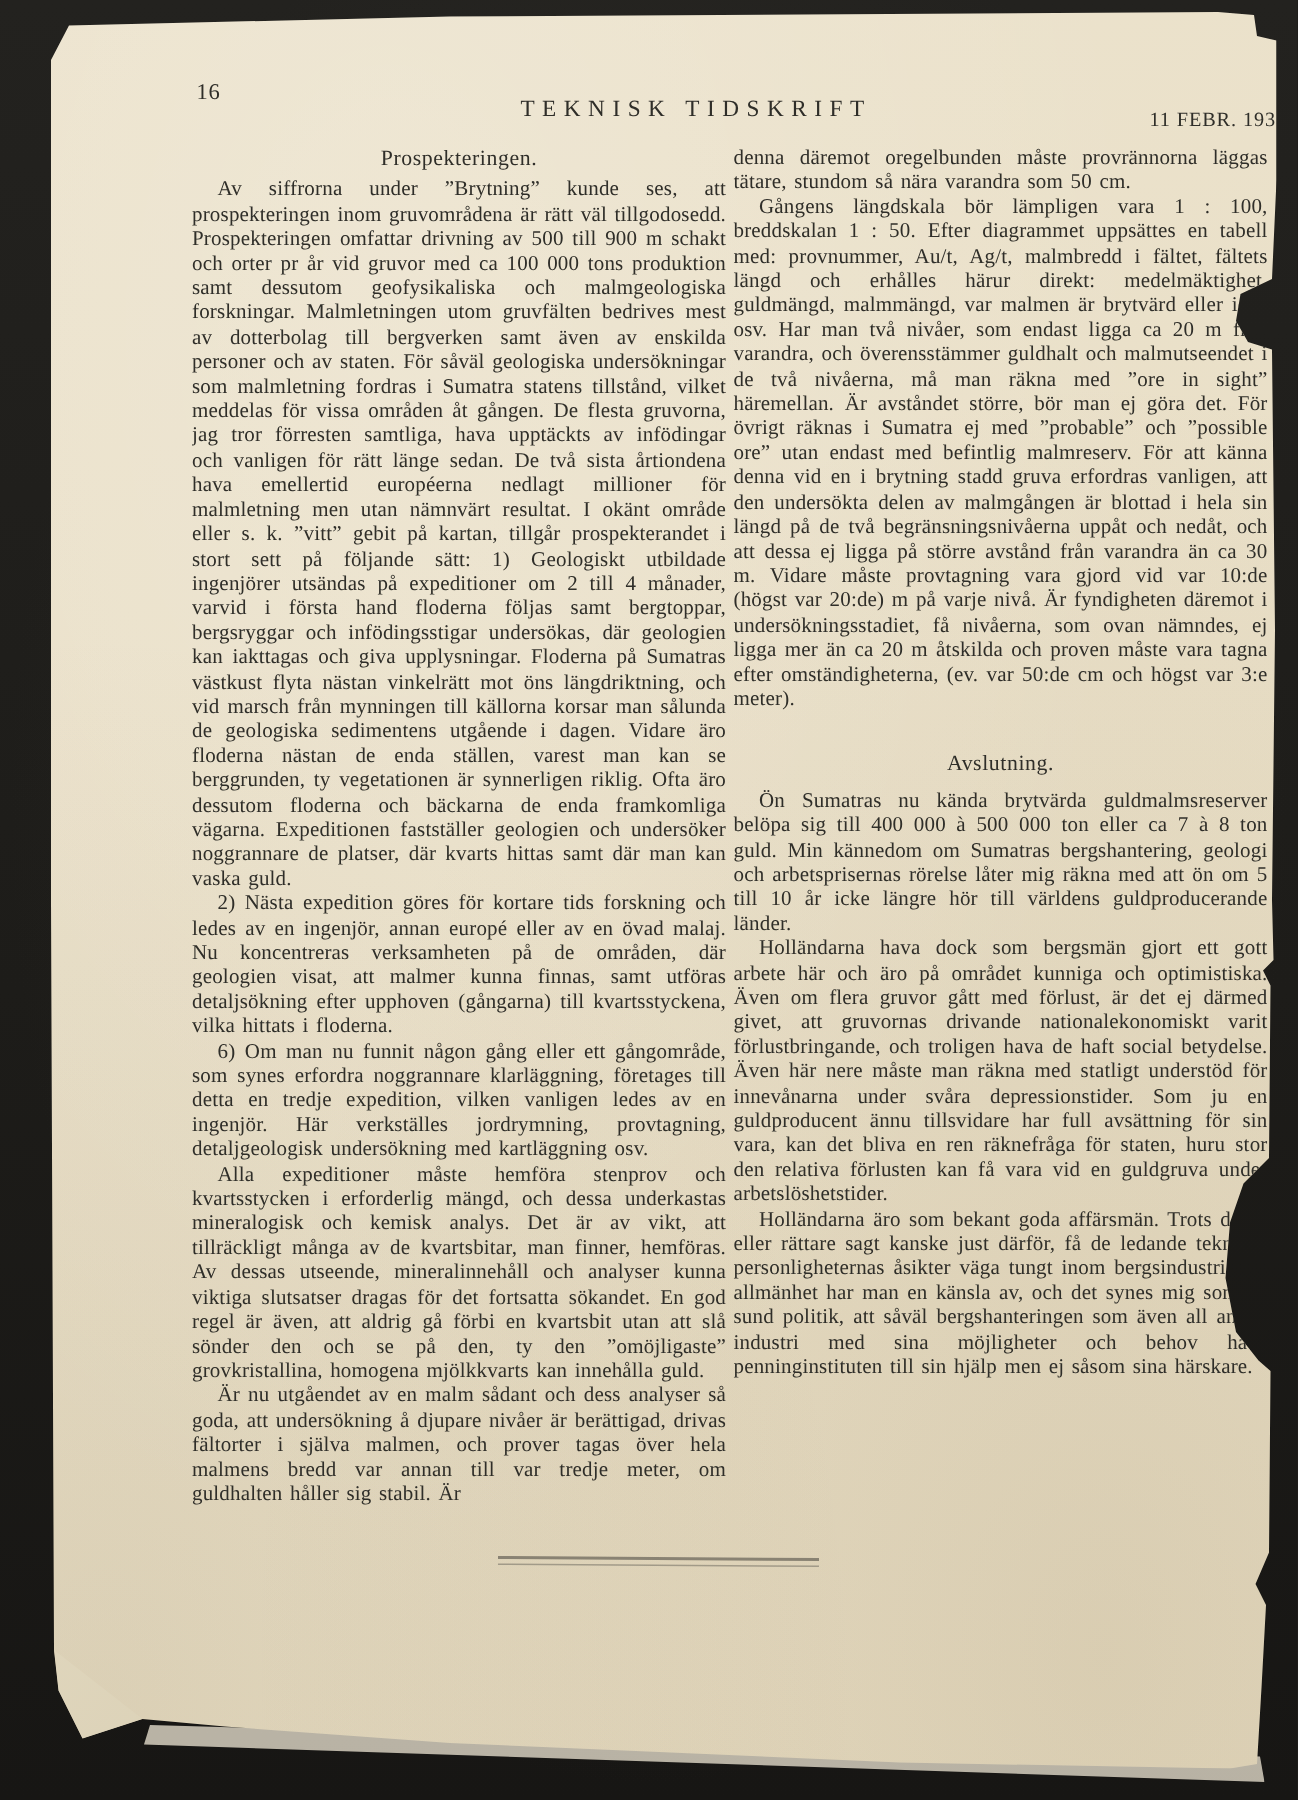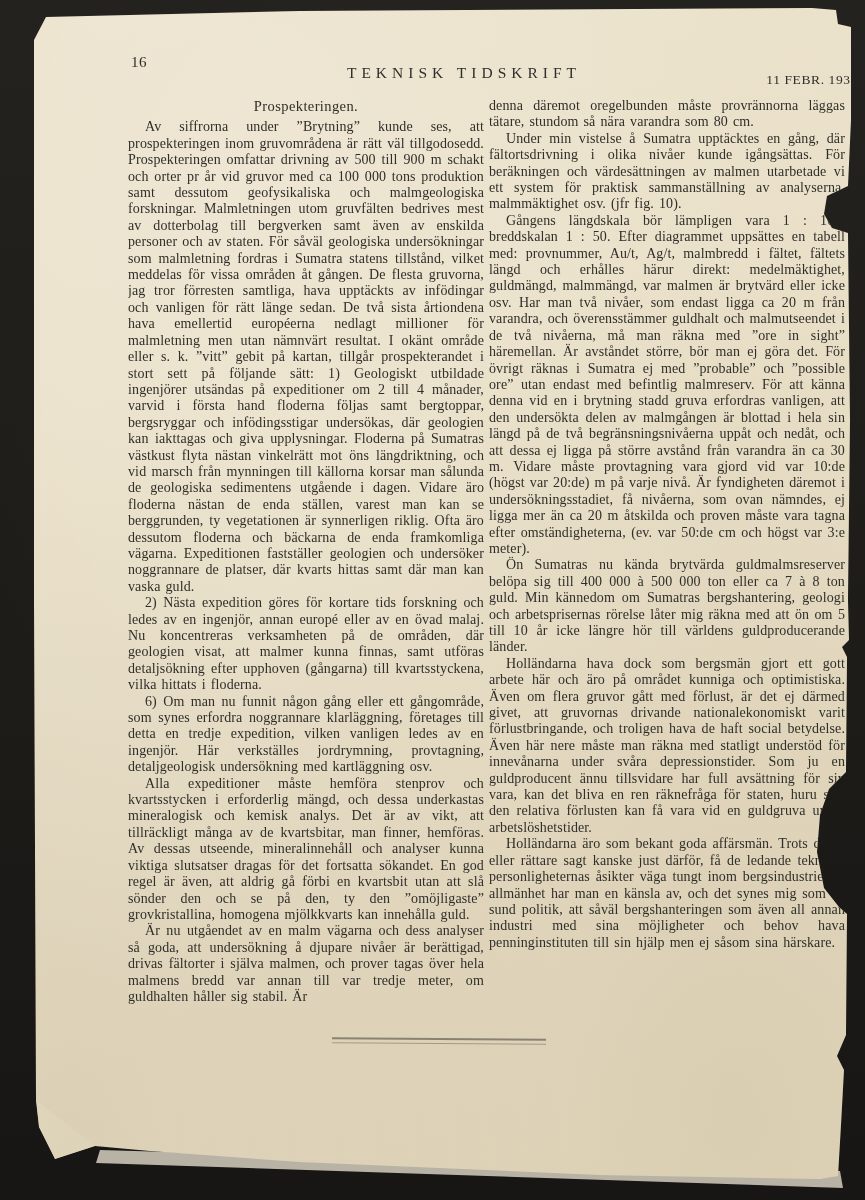--- a/index.html
+++ b/index.html
@@ -99,27 +99,27 @@
     <span class="page-number">16</span>
     <h1 class="journal-title">TEKNISK TIDSKRIFT</h1>
     <span class="issue-date">11 FEBR. 1933</span>
 
     <div class="col col-left">
       <h2>Prospekteringen.</h2>
       <p>Av siffrorna under ”Brytning” kunde ses, att prospekteringen inom gruvområdena är rätt väl tillgodosedd. Prospekteringen omfattar drivning av 500 till 900 m schakt och orter pr år vid gruvor med ca 100&nbsp;000 tons produktion samt dessutom geofysikaliska och malmgeologiska forskningar. Malmletningen utom gruvfälten bedrives mest av dotterbolag till bergverken samt även av enskilda personer och av staten. För såväl geologiska undersökningar som malmletning fordras i Sumatra statens tillstånd, vilket meddelas för vissa områden åt gången. De flesta gruvorna, jag tror förresten samtliga, hava upptäckts av infödingar och vanligen för rätt länge sedan. De två sista årtiondena hava emellertid européerna nedlagt millioner för malmletning men utan nämnvärt resultat. I okänt område eller s. k. ”vitt” gebit på kartan, tillgår prospekterandet i stort sett på följande sätt: 1) Geologiskt utbildade ingenjörer utsändas på expeditioner om 2 till 4 månader, varvid i första hand floderna följas samt bergtoppar, bergsryggar och infödingsstigar undersökas, där geologien kan iakttagas och giva upplysningar. Floderna på Sumatras västkust flyta nästan vinkelrätt mot öns längdriktning, och vid marsch från mynningen till källorna korsar man sålunda de geologiska sedimentens utgående i dagen. Vidare äro floderna nästan de enda ställen, varest man kan se berggrunden, ty vegetationen är synnerligen riklig. Ofta äro dessutom floderna och bäckarna de enda framkomliga vägarna. Expeditionen fastställer geologien och undersöker noggrannare de platser, där kvarts hittas samt där man kan vaska guld.</p>
       <p>2) Nästa expedition göres för kortare tids forskning och ledes av en ingenjör, annan europé eller av en övad malaj. Nu koncentreras verksamheten på de områden, där geologien visat, att malmer kunna finnas, samt utföras detaljsökning efter upphoven (gångarna) till kvartsstyckena, vilka hittats i floderna.</p>
       <p>6) Om man nu funnit någon gång eller ett gångområde, som synes erfordra noggrannare klarläggning, företages till detta en tredje expedition, vilken vanligen ledes av en ingenjör. Här verkställes jordrymning, provtagning, detaljgeologisk undersökning med kartläggning osv.</p>
       <p>Alla expeditioner måste hemföra stenprov och kvartsstycken i erforderlig mängd, och dessa underkastas mineralogisk och kemisk analys. Det är av vikt, att tillräckligt många av de kvartsbitar, man finner, hemföras. Av dessas utseende, mineralinnehåll och analyser kunna viktiga slutsatser dragas för det fortsatta sökandet. En god regel är även, att aldrig gå förbi en kvartsbit utan att slå sönder den och se på den, ty den ”omöjligaste” grovkristallina, homogena mjölkkvarts kan innehålla guld.</p>
-      <p>Är nu utgåendet av en malm vägarna och dess analyser så goda, att undersökning å djupare nivåer är berättigad, drivas fältorter i själva malmen, och prover tagas över hela malmens bredd var annan till var tredje meter, om guldhalten håller sig stabil. Är</p>
+      <p>Är nu utgåendet av en malm sådant och dess analyser så goda, att undersökning å djupare nivåer är berättigad, drivas fältorter i själva malmen, och prover tagas över hela malmens bredd var annan till var tredje meter, om guldhalten håller sig stabil. Är</p>
     </div>
 
     <div class="col col-right">
-      <p class="no-indent">denna däremot oregelbunden måste provrännorna läggas tätare, stundom så nära varandra som 80 cm.</p>
-      <p>Under min vistelse å Sumatra upptäcktes en gång, där fältortsdrivning i olika nivåer kunde igångsättas. För beräkningen och värdesättningen av malmen utarbetade vi ett system för praktisk sammanställning av analyserna, malmmäktighet osv. (jfr fig. 10).</p>
+      <p class="no-indent">denna däremot oregelbunden måste provrännorna läggas tätare, stundom så nära varandra som 50 cm.</p>
       <p>Gångens längdskala bör lämpligen vara 1 : 100, breddskalan 1 : 50. Efter diagrammet uppsättes en tabell med: provnummer, Au/t, Ag/t, malmbredd i fältet, fältets längd och erhålles härur direkt: medelmäktighet, guldmängd, malmmängd, var malmen är brytvärd eller icke osv. Har man två nivåer, som endast ligga ca 20 m från varandra, och överensstämmer guldhalt och malmutseendet i de två nivåerna, må man räkna med ”ore in sight” häremellan. Är avståndet större, bör man ej göra det. För övrigt räknas i Sumatra ej med ”probable” och ”possible ore” utan endast med befintlig malmreserv. För att känna denna vid en i brytning stadd gruva erfordras vanligen, att den undersökta delen av malmgången är blottad i hela sin längd på de två begränsningsnivåerna uppåt och nedåt, och att dessa ej ligga på större avstånd från varandra än ca 30 m. Vidare måste provtagning vara gjord vid var 10:de (högst var 20:de) m på varje nivå. Är fyndigheten däremot i undersökningsstadiet, få nivåerna, som ovan nämndes, ej ligga mer än ca 20 m åtskilda och proven måste vara tagna efter omständigheterna, (ev. var 50:de cm och högst var 3:e meter).</p>
+      <h2 class="mid">Avslutning.</h2>
       <p>Ön Sumatras nu kända brytvärda guldmalmsreserver belöpa sig till 400&nbsp;000 à 500&nbsp;000 ton eller ca 7 à 8 ton guld. Min kännedom om Sumatras bergshantering, geologi och arbetsprisernas rörelse låter mig räkna med att ön om 5 till 10 år icke längre hör till världens guldproducerande länder.</p>
       <p>Holländarna hava dock som bergsmän gjort ett gott arbete här och äro på området kunniga och optimistiska. Även om flera gruvor gått med förlust, är det ej därmed givet, att gruvornas drivande nationalekonomiskt varit förlustbringande, och troligen hava de haft social betydelse. Även här nere måste man räkna med statligt understöd för innevånarna under svåra depressionstider. Som ju en guldproducent ännu tillsvidare har full avsättning för sin vara, kan det bliva en ren räknefråga för staten, huru stor den relativa förlusten kan få vara vid en guldgruva under arbetslöshetstider.</p>
       <p>Holländarna äro som bekant goda affärsmän. Trots detta, eller rättare sagt kanske just därför, få de ledande tekniska personligheternas åsikter väga tungt inom bergsindustrien. I allmänhet har man en känsla av, och det synes mig som en sund politik, att såväl bergshanteringen som även all annan industri med sina möjligheter och behov hava penninginstituten till sin hjälp men ej såsom sina härskare.</p>
     </div>
 
     <div class="separator-rule"></div>
     <div class="fold"></div>
   </div>
 </div>
 

